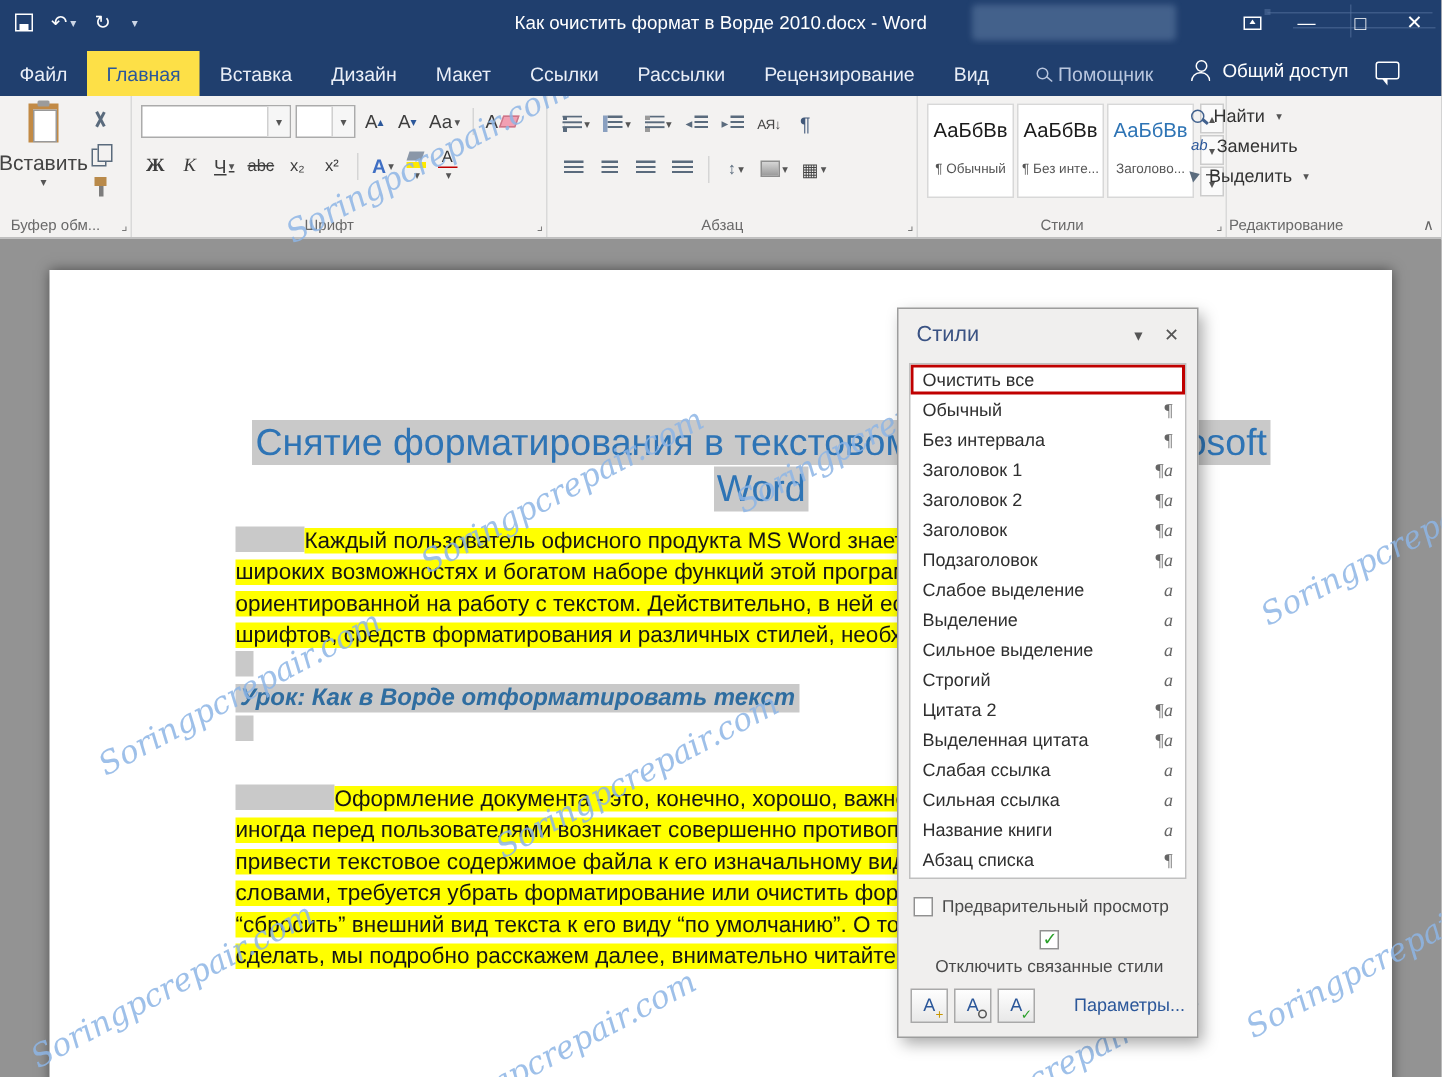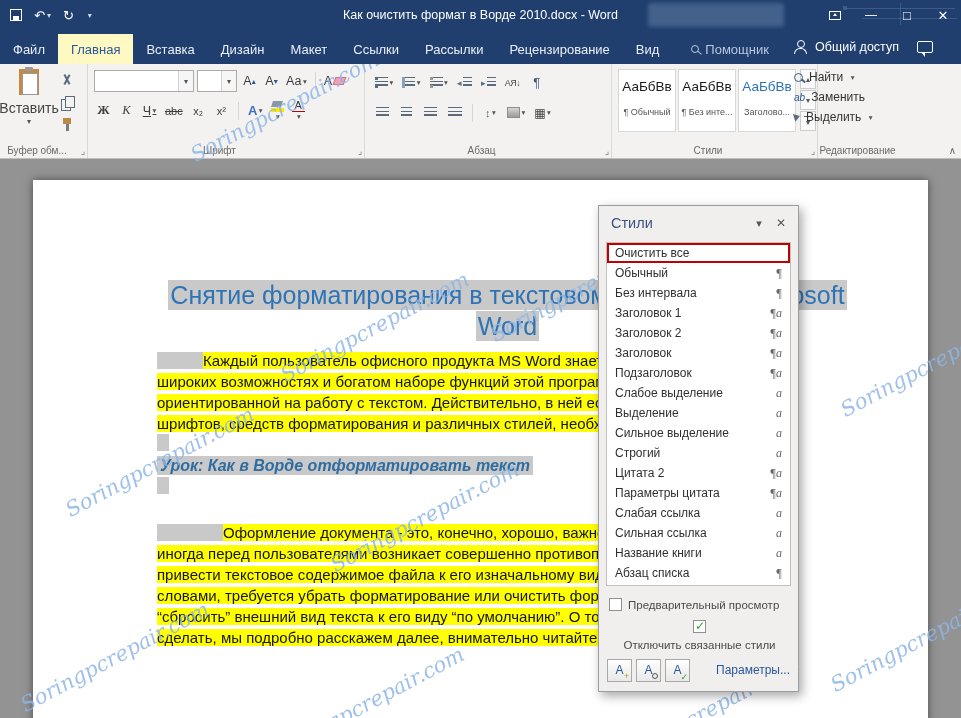--- a/index.html
+++ b/index.html
@@ -22,21 +22,21 @@
 .wc-max::before{content:"□";font-size:13px;}
 .wc-close::before{content:"✕";font-size:13px;}
 .ic-ribbonopt{width:12px;height:9px;border:1.2px solid #fff;position:relative;display:inline-block;}
 .ic-ribbonopt::after{content:"";position:absolute;left:3px;top:1.5px;border-left:2.5px solid transparent;border-right:2.5px solid transparent;border-bottom:3.5px solid #fff;}
 .blurbox{position:absolute;left:648px;top:3px;width:136px;height:24px;background:rgba(150,175,210,.30);border-radius:3px;filter:blur(2px);z-index:0;}
 .circ{position:absolute;background:#54719f;opacity:.55;z-index:0;}
 
 
 .tabrow{position:absolute;top:30px;left:0;right:0;height:34px;background:#203f6e;display:flex;align-items:stretch;color:#e9eef7;z-index:6;}
 .tab{display:flex;align-items:center;padding:0 13px;font-size:13px;margin-top:4px;white-space:nowrap;}
-.tab.active{background:#fef9c3;color:#2b579a;}
+.tab.active{background:#fde047;color:#2b579a;}
 .tab-helper{color:#b9c6de;gap:6px;margin-left:6px;}
 .ic-mag{width:8px;height:8px;border:1.4px solid #b9c6de;border-radius:50%;position:relative;display:inline-block;}
 .ic-mag::after{content:"";position:absolute;width:4.5px;height:1.4px;background:#b9c6de;right:-3.5px;bottom:-1px;transform:rotate(40deg);}
 .tab-right{margin-left:auto;display:flex;align-items:center;gap:8px;padding-right:28px;}
 .ic-person{width:14px;height:14px;position:relative;display:inline-block;}
 .ic-person::before{content:"";position:absolute;left:4px;top:0;width:6px;height:6px;border:1.3px solid #fff;border-radius:50%;}
 .ic-person::after{content:"";position:absolute;left:1px;bottom:0;width:11px;height:5px;border:1.3px solid #fff;border-bottom:none;border-radius:6px 6px 0 0;}
 .share-label{font-size:12.5px;color:#fff;}
 .ic-comment{width:16px;height:12px;border:1.4px solid #fff;border-radius:2px;position:relative;display:inline-block;margin-left:10px;}
 .ic-comment::after{content:"";position:absolute;left:3px;bottom:-5px;border-left:4px solid transparent;border-top:5px solid #fff;}
@@ -455,21 +455,21 @@
       </div>
     <div class="srow">
         <span class="sname">Строгий</span>
         <span class="smark">а</span>
       </div>
     <div class="srow">
         <span class="sname">Цитата 2</span>
         <span class="smark">¶а</span>
       </div>
     <div class="srow">
-        <span class="sname">Параметры цитата</span>
+        <span class="sname">Выделенная цитата</span>
         <span class="smark">¶а</span>
       </div>
     <div class="srow">
         <span class="sname">Слабая ссылка</span>
         <span class="smark">а</span>
       </div>
     <div class="srow">
         <span class="sname">Сильная ссылка</span>
         <span class="smark">а</span>
       </div>

